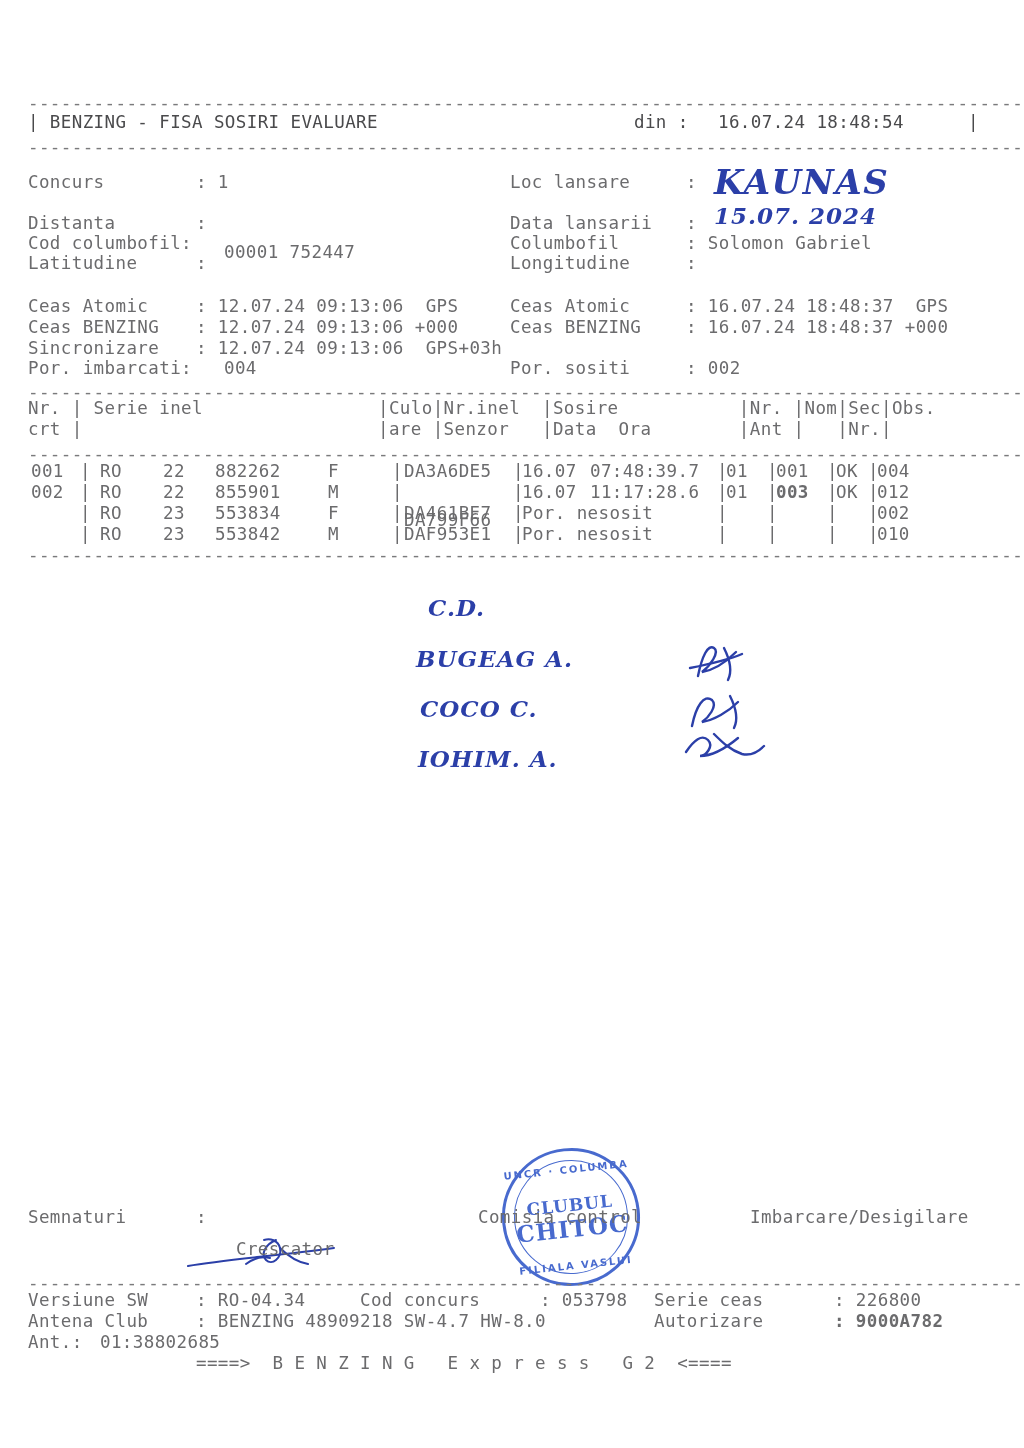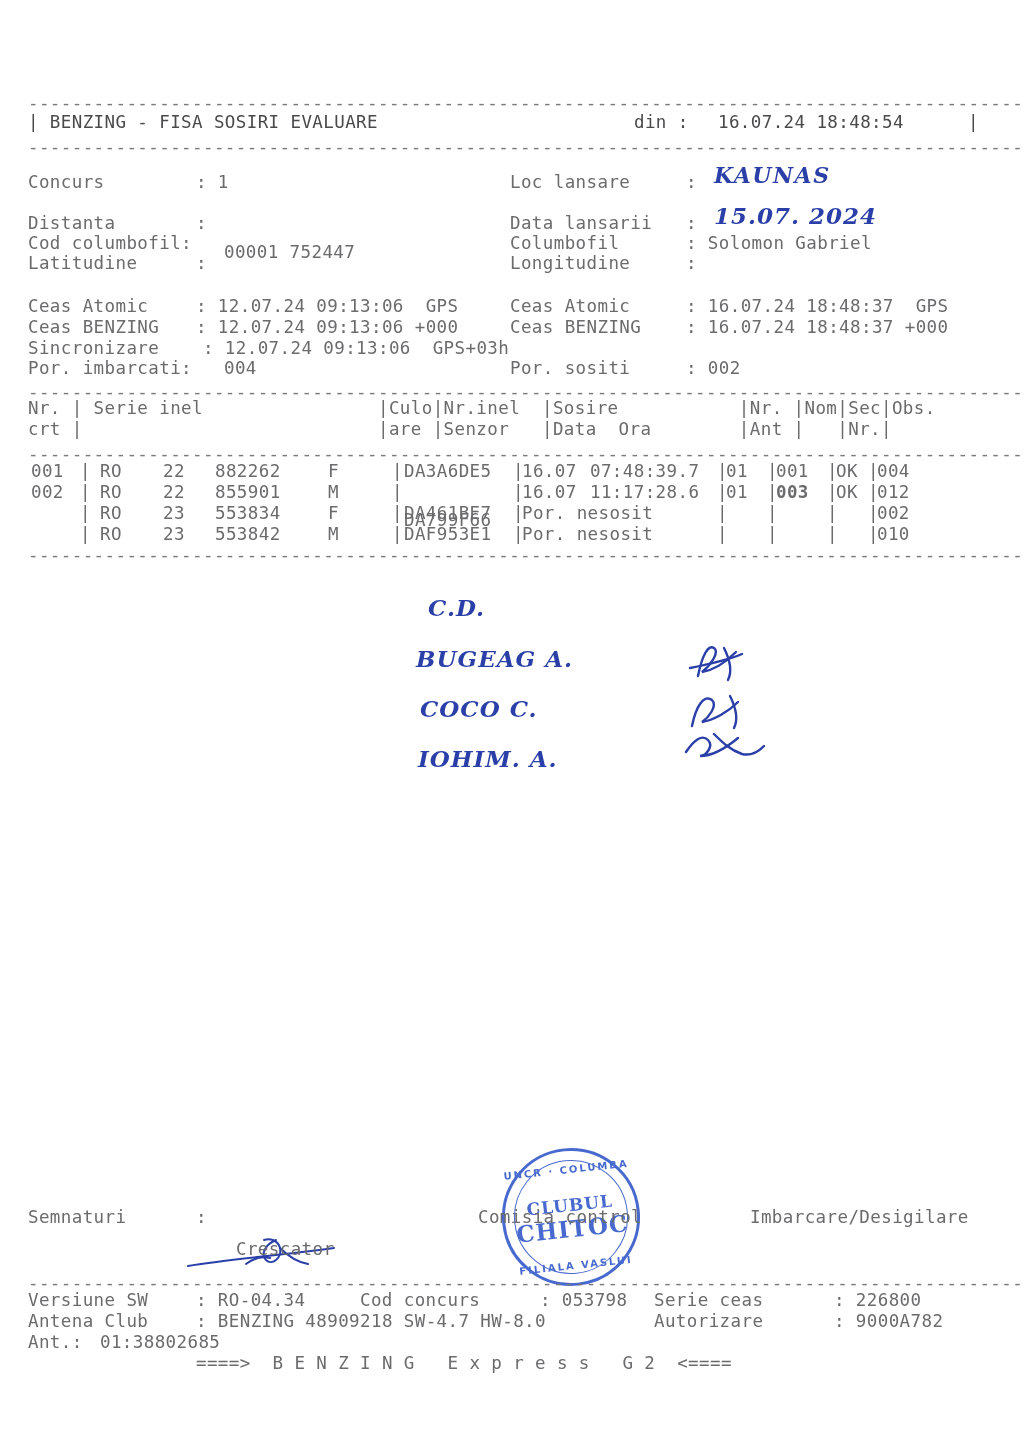--- a/index.html
+++ b/index.html
@@ -43,21 +43,21 @@
 
   
   .hand {
     position: absolute;
     font-family: "DejaVu Serif", serif;
     color: #2b3fa8;
     font-style: italic;
     font-weight: 700;
     white-space: pre;
   }
-  .hand-lg { font-size: 22px; letter-spacing: 1.5px; }
+  .hand-lg { font-size: 34px; letter-spacing: 1.5px; }
   .hand-md { font-size: 23px; letter-spacing: 1px; }
 
   
   svg.scribble { position: absolute; overflow: visible; }
 
   
   .stamp {
     position: absolute;
     width: 132px;
     height: 132px;
@@ -152,21 +152,21 @@
   <div class="abs mono" style="left:196px; top:296px;">: 12.07.24 09:13:06  GPS</div>
   <div class="abs mono" style="left:510px; top:296px;">Ceas Atomic</div>
   <div class="abs mono" style="left:686px; top:296px;">: 16.07.24 18:48:37  GPS</div>
 
   <div class="abs mono" style="left:28px; top:317px;">Ceas BENZING</div>
   <div class="abs mono" style="left:196px; top:317px;">: 12.07.24 09:13:06 +000</div>
   <div class="abs mono" style="left:510px; top:317px;">Ceas BENZING</div>
   <div class="abs mono" style="left:686px; top:317px;">: 16.07.24 18:48:37 +000</div>
 
   <div class="abs mono" style="left:28px; top:338px;">Sincronizare</div>
-  <div class="abs mono" style="left:196px; top:338px;margin-left:7px;">: 12.07.24 09:13:06  GPS+03h</div>
+  <div class="abs mono" style="left:196px; top:338px;">: 12.07.24 09:13:06  GPS+03h</div>
 
   <div class="abs mono" style="left:28px; top:358px;">Por. imbarcati:</div>
   <div class="abs mono" style="left:224px; top:358px;">004</div>
   <div class="abs mono" style="left:510px; top:358px;">Por. sositi</div>
   <div class="abs mono" style="left:686px; top:358px;">: 002</div>
 
   <div class="abs rule" style="left:28px; top:385px;">-----------------------------------------------------------------------------------------------</div>
 
   <div class="abs mono" style="left:28px; top:398px;">Nr. | Serie inel                |Culo|Nr.inel  |Sosire           |Nr. |Nom|Sec|Obs.</div>
   <div class="abs mono" style="left:28px; top:419px;">crt |                           |are |Senzor   |Data  Ora        |Ant |   |Nr.|</div>
@@ -303,20 +303,20 @@
   <div class="abs mono" style="left:28px; top:1290px;">Versiune SW</div>
   <div class="abs mono" style="left:196px; top:1290px;">: RO-04.34</div>
   <div class="abs mono" style="left:360px; top:1290px;">Cod concurs</div>
   <div class="abs mono" style="left:540px; top:1290px;">: 053798</div>
   <div class="abs mono" style="left:654px; top:1290px;">Serie ceas</div>
   <div class="abs mono" style="left:834px; top:1290px;">: 226800</div>
 
   <div class="abs mono" style="left:28px; top:1311px;">Antena Club</div>
   <div class="abs mono" style="left:196px; top:1311px;">: BENZING 48909218 SW-4.7 HW-8.0</div>
   <div class="abs mono" style="left:654px; top:1311px;">Autorizare</div>
-  <div class="abs mono" style="left:834px; top:1311px;">: 9000A782</div>
+  <div class="abs mono" style="left:834px; top:1311px;font-weight:bold;">: 9000A782</div>
 
   <div class="abs mono" style="left:28px; top:1332px;">Ant.:</div>
   <div class="abs mono" style="left:100px; top:1332px;">01:38802685</div>
 
   <div class="abs mono" style="left:196px; top:1353px;">====&gt;  B E N Z I N G   E x p r e s s   G 2  &lt;====</div>
 
 </div>
 
 </body></html>

